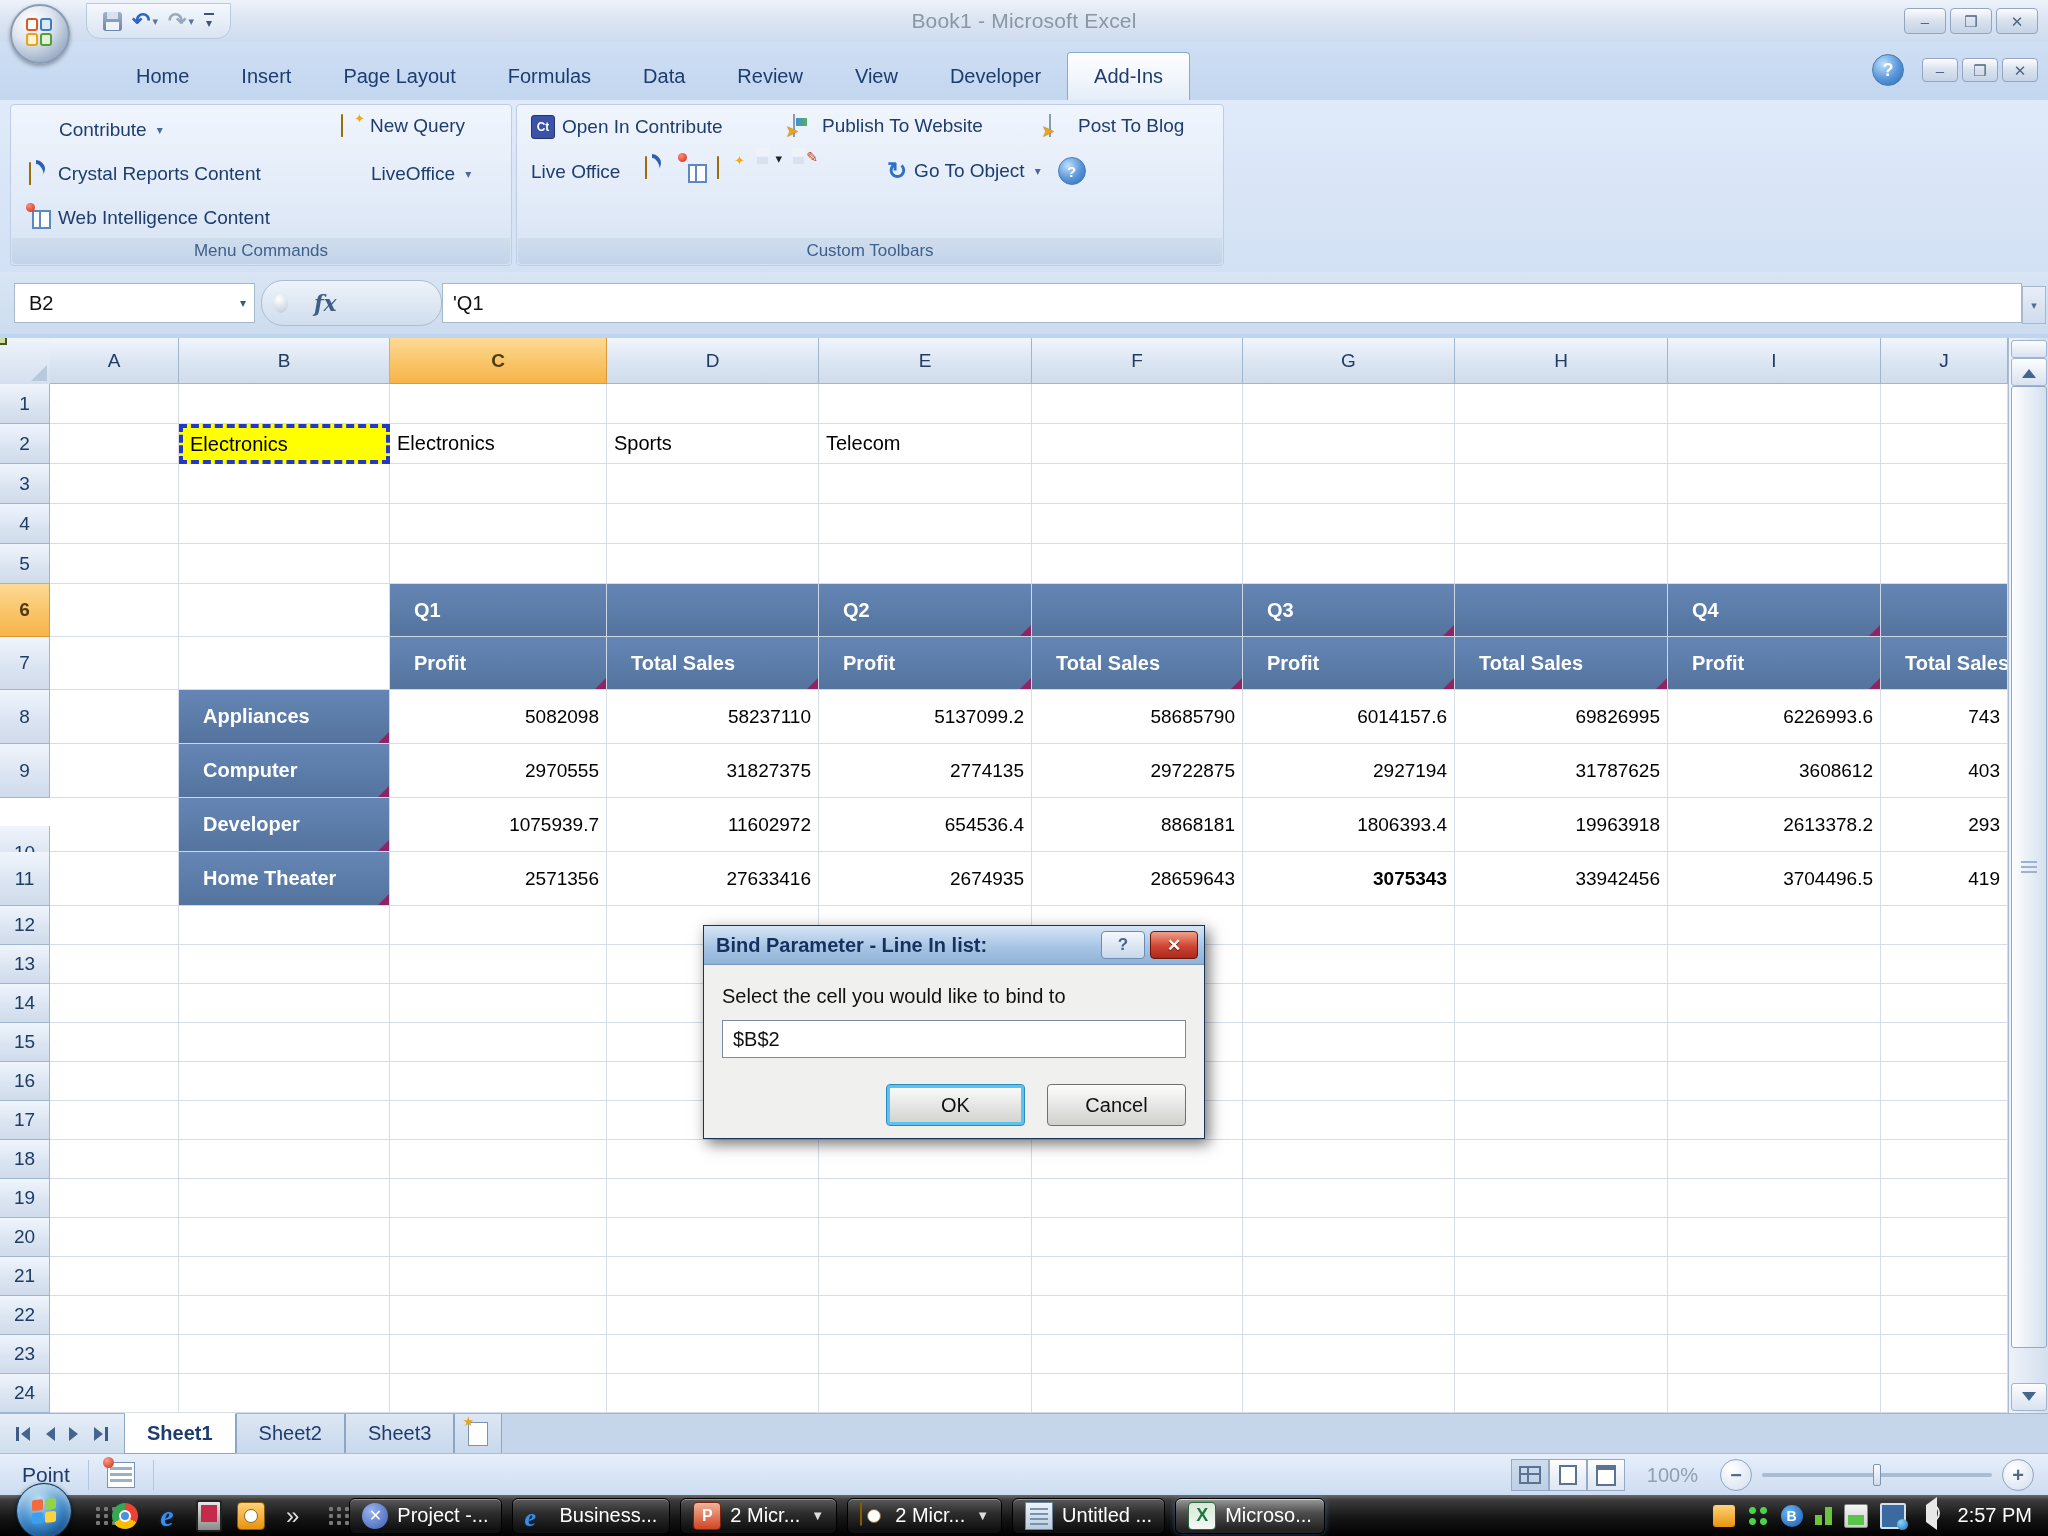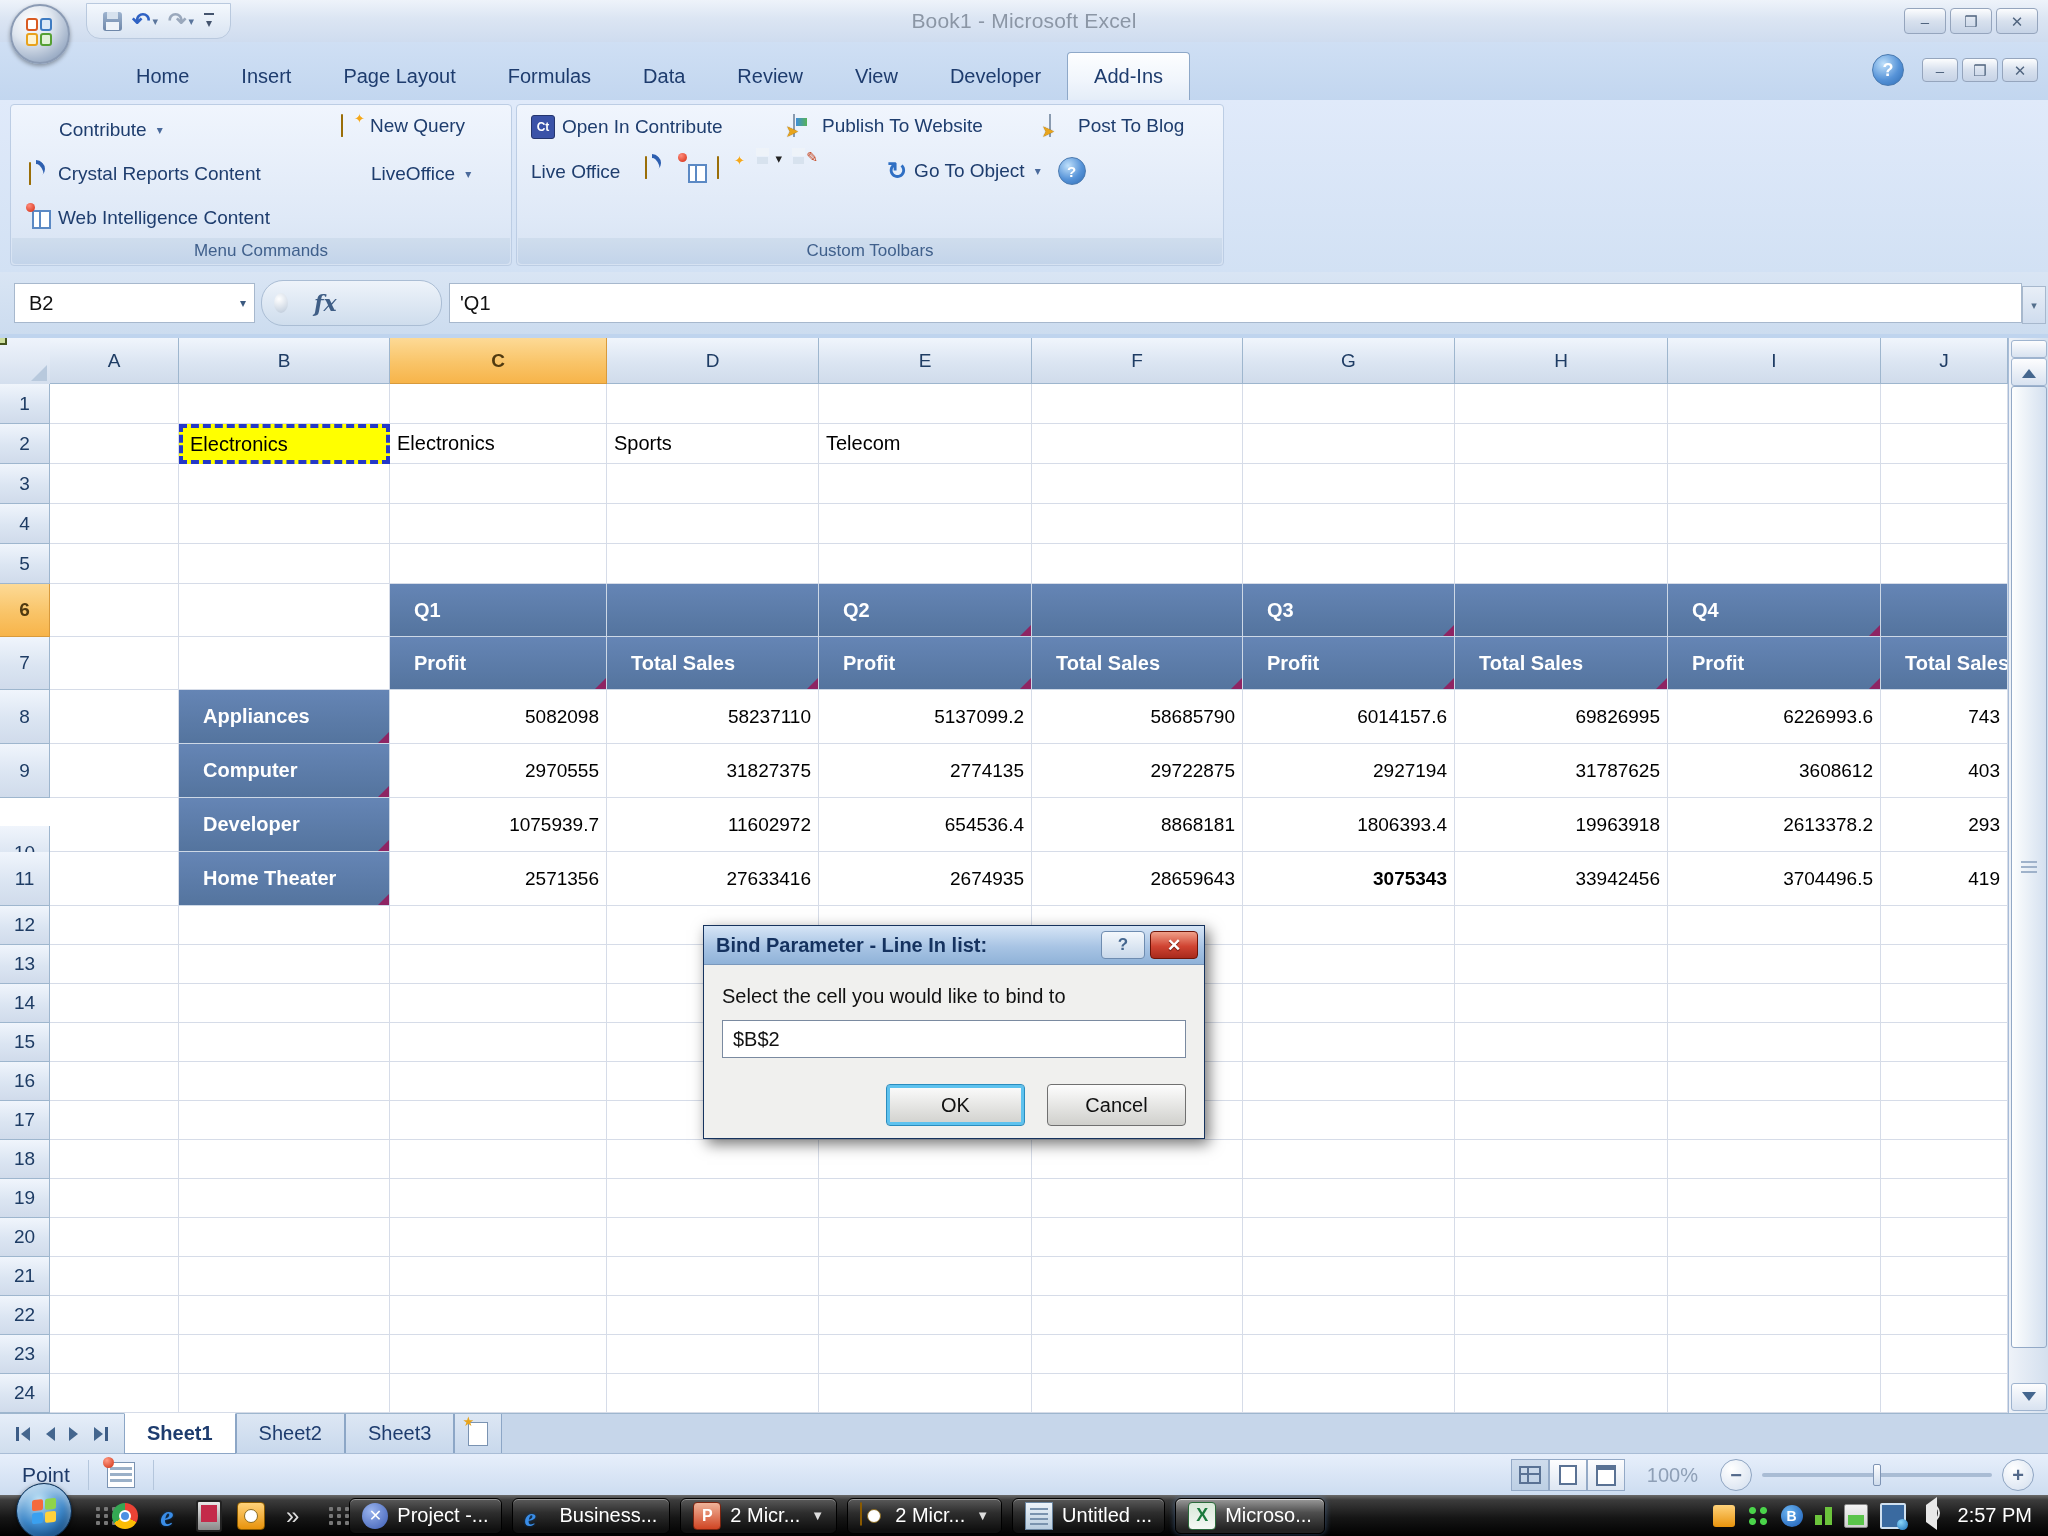--- a/index.html
+++ b/index.html
@@ -80,21 +80,21 @@
   
   #formulabar{position:absolute;left:0;top:272px;width:2048px;height:62px;
     background:linear-gradient(#d9e5f4,#ccdcef);display:flex;align-items:center;}
   #namebox{margin-left:14px;width:225px;height:38px;background:#fff;border:1px solid #a7b8cd;
     display:flex;align-items:center;font-size:20px;color:#111;padding-left:14px;}
   #namebox .nb-dd{margin-left:auto;margin-right:8px;font-size:12px;color:#3c5larger;color:#3c5a80;}
   #fx-pill{width:155px;height:44px;margin-left:6px;background:linear-gradient(#eef3fa,#cfdded);
     border:1px solid #aabdd4;border-radius:22px;display:flex;align-items:center;padding:0 12px;gap:26px;}
   .pill-dot{width:14px;height:20px;border-radius:50%;background:radial-gradient(circle at 35% 30%,#fff,#b9c7d8);}
   .fx{font-family:"DejaVu Serif",serif;font-style:italic;font-weight:bold;font-size:22px;color:#3f5e86;}
-  #formula-field{flex:1;height:38px;background:#fff;border:1px solid #a7b8cd;margin-left:7px;margin-right:26px;
+  #formula-field{flex:1;height:38px;background:#fff;border:1px solid #a7b8cd;margin-left:0;margin-right:26px;
     display:flex;align-items:center;font-size:20px;color:#111;padding-left:10px;}
   #fb-expand{position:absolute;right:2px;top:14px;width:22px;height:36px;background:linear-gradient(#e8eef7,#cfdcee);
     border:1px solid #a7b8cd;color:#53板6e8c;color:#536e8c;font-size:11px;display:flex;align-items:center;justify-content:center;}
   
   #grid{position:absolute;left:0;top:338px;width:2008px;height:1075px;background:#fff;overflow:hidden;}
   #corner{position:absolute;left:0;top:0;width:50px;height:46px;
     background:linear-gradient(#eef3fb,#d4dfee);border-right:1px solid #9eb6ce;border-bottom:1px solid #9eb6ce;}
   #corner:after{content:"";position:absolute;right:3px;bottom:3px;width:0;height:0;
     border-left:16px solid transparent;border-bottom:16px solid #b8c9dd;}
   .colhead,.rowhead{position:absolute;display:flex;align-items:center;justify-content:center;

